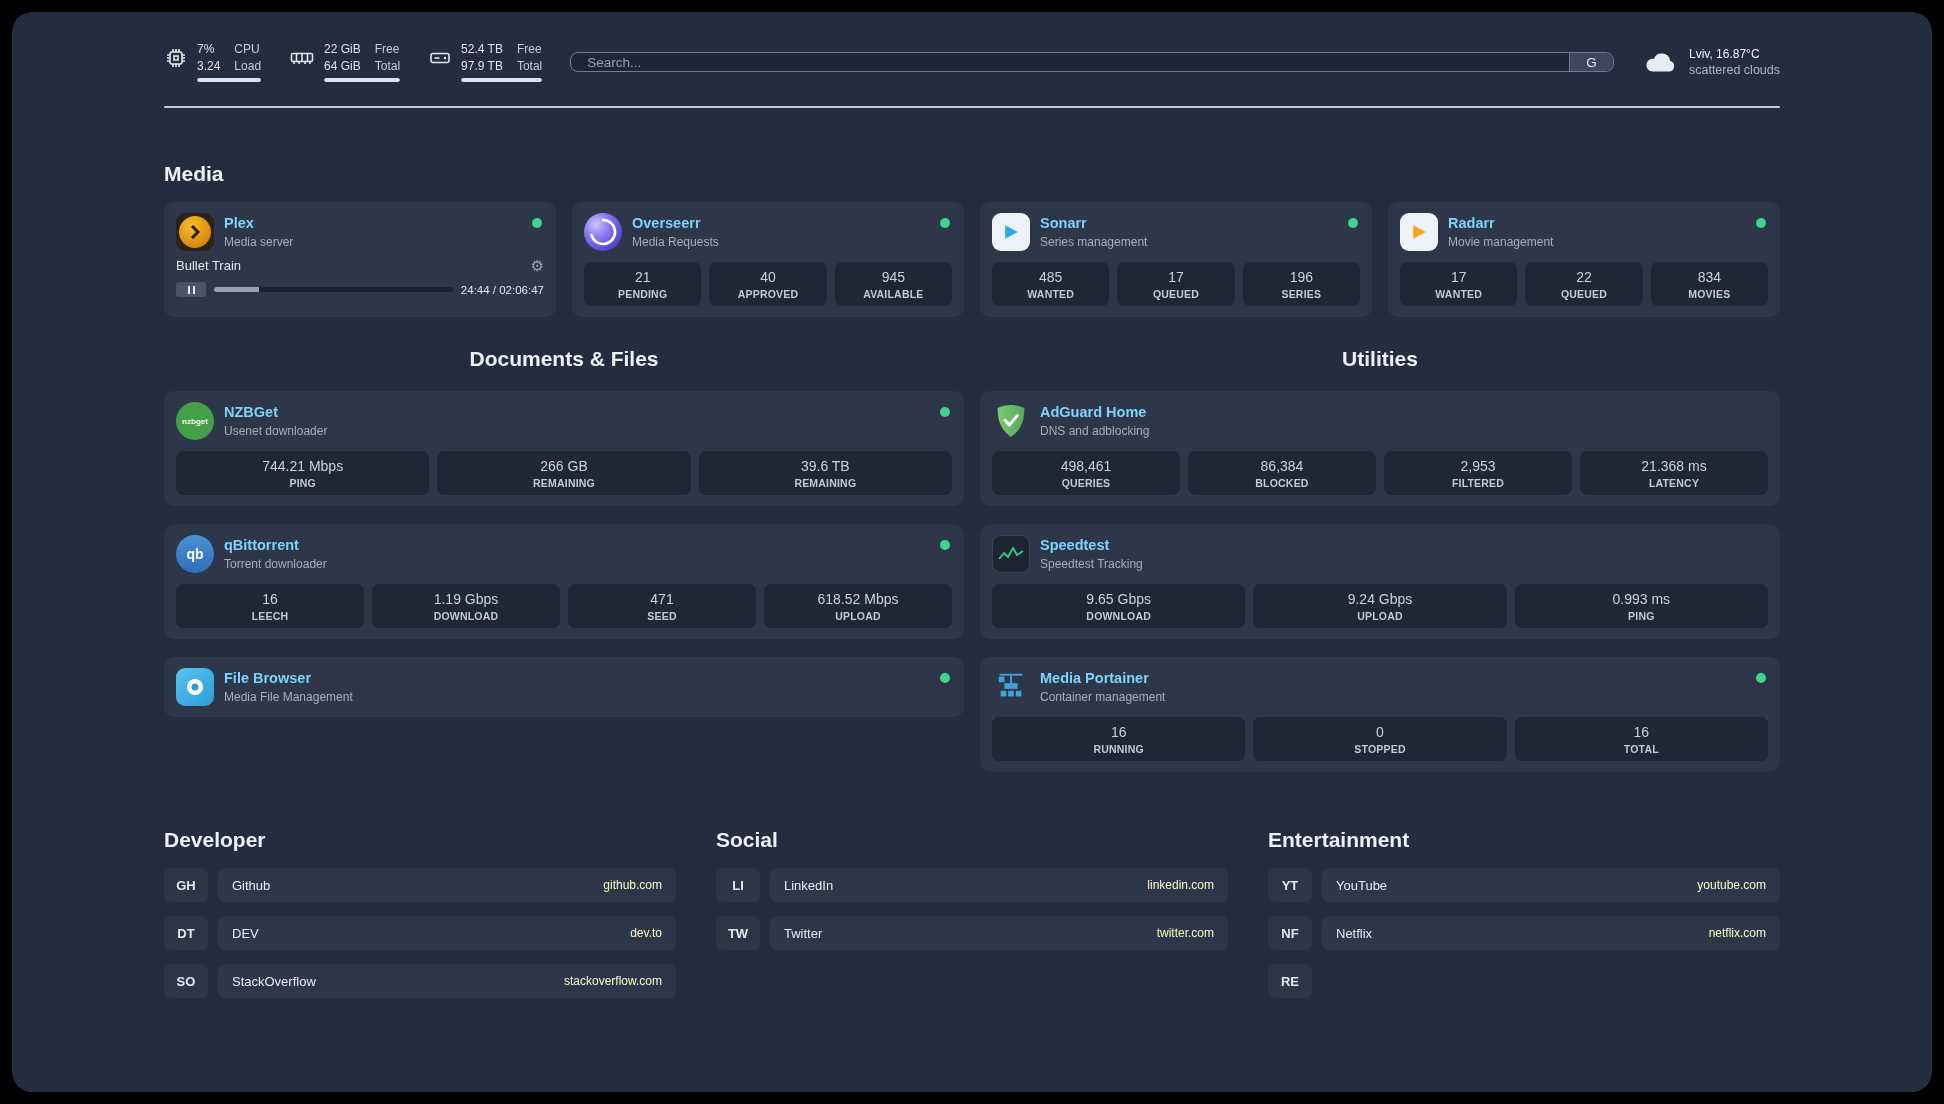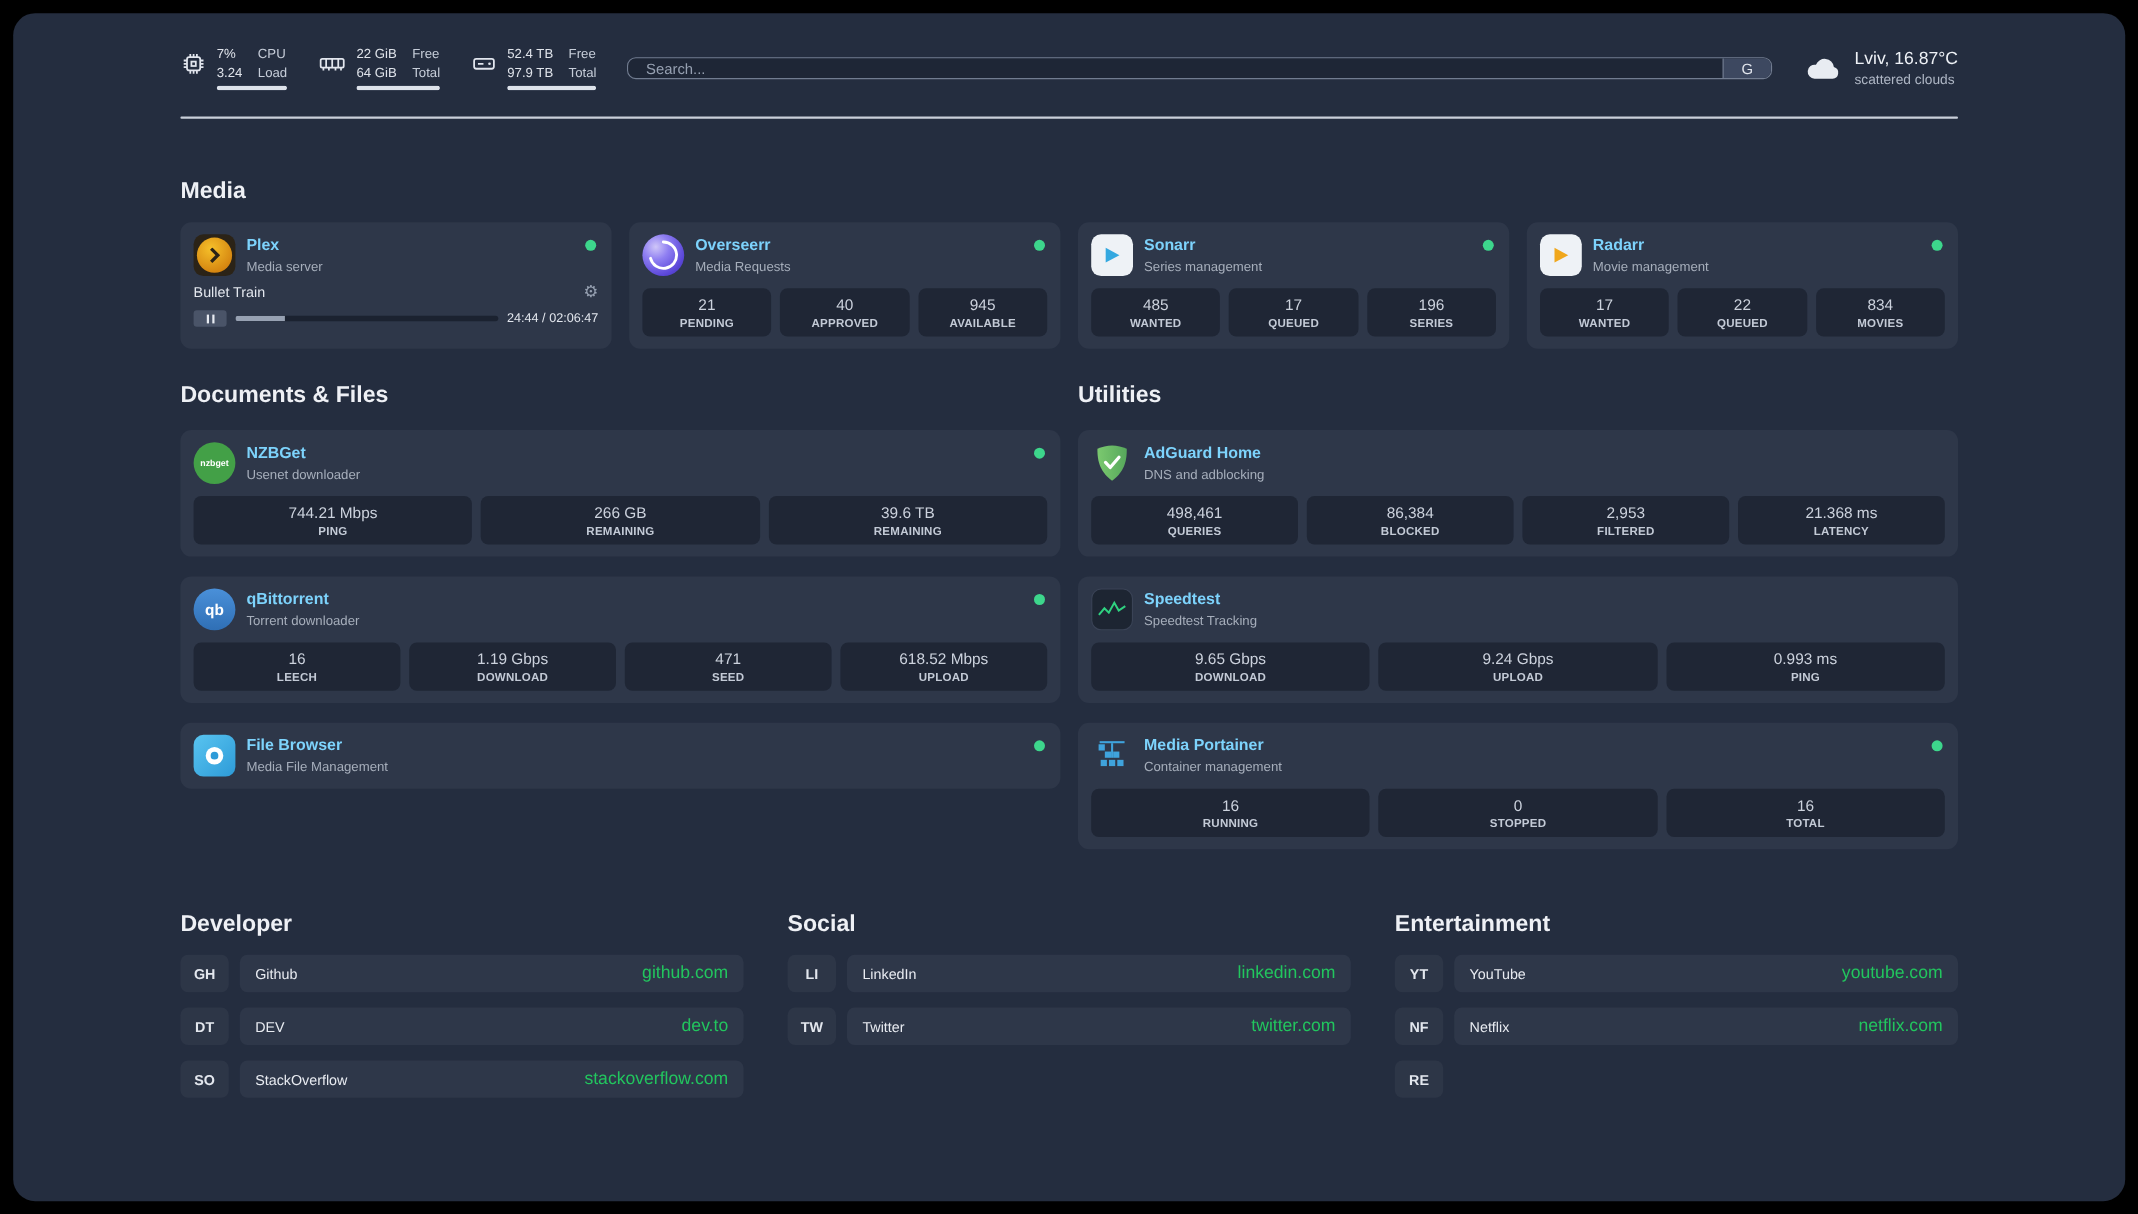--- a/index.html
+++ b/index.html
@@ -47,21 +47,21 @@
   }
   .search-input::placeholder { color:#96a0b1; }
   .search-btn {
     width:44px; border:0; border-left:1px solid #717c90;
     background:#3d4860; color:#e3e7ee; font-size:13.5px;
     cursor:pointer; font-family:inherit;
   }
 
   .weather { display:flex; align-items:center; gap:11px; }
   .weather-icon svg { display:block; }
-  .weather-loc { font-size:16px; color:#eef1f6; }
+  .weather-loc { font-size:12px; color:#eef1f6; }
   .weather-cond { font-size:12.5px; color:#aeb6c4; margin-top:2px; }
 
   .divider { height:2px; background:#c9cfda; border-radius:1px; margin-top:24px; }
 
   
   .section-title { font-size:21px; font-weight:700; color:#eef0f5; }
   .media-title { margin-top:54px; margin-bottom:16px; }
 
   .media-grid { display:grid; grid-template-columns:repeat(4,1fr); gap:16px; }
 
@@ -102,21 +102,21 @@
     display:flex; align-items:center; justify-content:center; gap:3px; cursor:pointer;
   }
   .pause-btn i { width:2px; height:8px; background:#e8ecf2; display:block; }
   .progress-track { flex:1; height:5px; background:#1b2230; border-radius:3px; overflow:hidden; }
   .progress-fill { width:19%; height:100%; background:#97a1b2; }
   .player-time { font-size:11.5px; color:#e3e7ee; white-space:nowrap; }
 
   
   .columns { display:grid; grid-template-columns:1fr 1fr; gap:0 16px; margin-top:30px; }
   .col { display:flex; flex-direction:column; gap:18px; }
-  .col .section-title { margin-bottom:2px; }
+  .col .section-title { margin-bottom:2px;text-align:center; }
 
   
   .icon-plex { background:#2b2317; }
   .icon-plex::before {
     content:""; position:absolute; inset:3px; border-radius:50%;
     background:radial-gradient(circle at 40% 32%, #f6c02a, #d3820f 78%);
   }
   .icon-plex svg { position:relative; }
   .icon-overseerr {
     border-radius:50%;
@@ -138,21 +138,21 @@
     background:rgba(255,255,255,.045); color:#e3e7ee;
     font-size:13px; font-weight:600;
     display:flex; align-items:center; justify-content:center; flex:0 0 44px;
   }
   .bm-bar {
     flex:1; height:34px; background:#2e3749; border-radius:7px;
     display:flex; align-items:center; justify-content:space-between;
     padding:0 14px;
   }
   .bm-name { font-size:13px; color:#e8ebf1; }
-  .bm-url { font-size:16px; color:#22c55e; }
+  .bm-url { font-size:12px; color:#fef9c3; }
 </style>
 </head>
 <body>
 
 <div class="panel">
 
   <div class="topbar">
     <div class="metrics">
 
       <div class="metric">

